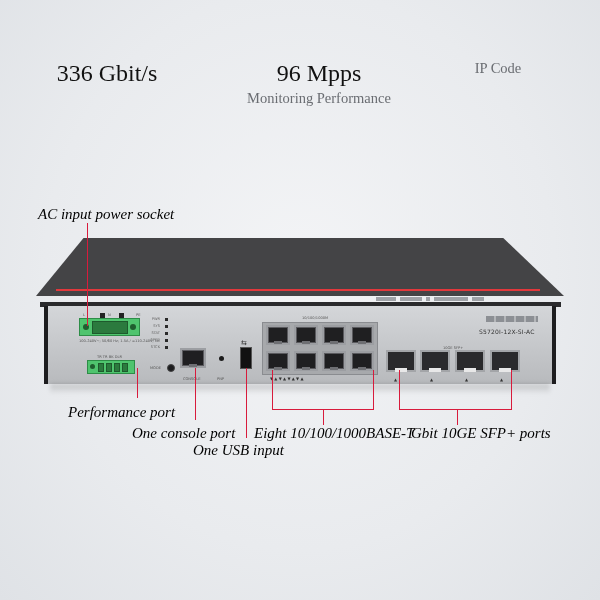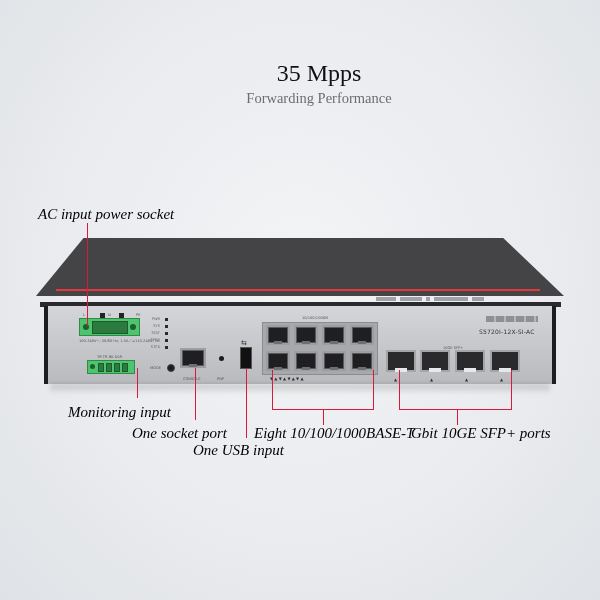--- a/index.html
+++ b/index.html
@@ -91,26 +91,28 @@
 
   
   .callout { position: absolute; color: #000000; font-size: 15px; white-space: nowrap; line-height: 18px; font-style: italic; }
   .vline { position: absolute; width: 1.2px; background: #d81b3c; }
   .hline { position: absolute; height: 1.2px; background: #d81b3c; }
 </style>
 </head>
 <body>
 
 <div class="spec" style="left:40px; width:134px;">
+  <div class="val">336 Gbit/s</div>
 </div>
 <div class="spec" style="left:240px; width:158px;">
-  <div class="val">35 Mpps</div>
-  <div class="lbl">Forwarding Performance</div>
+  <div class="val">96 Mpps</div>
+  <div class="lbl">Monitoring Performance</div>
 </div>
 <div class="spec" style="left:460px; width:76px;">
+  <div class="lbl">IP Code</div>
 </div>
 
 <div>
   <div class="top-face"></div>
   <div class="red-stripe"></div>
   <div class="brand-blur">
     <span style="width:20px"></span>
       <span style="width:22px"></span>
       <span style="width:4px"></span>
       <span style="width:34px"></span>
@@ -210,26 +212,26 @@
   <span class="model-text">S5720I-12X-SI-AC</span>
 </div>
 
 <div>
   <span class="callout" style="left:38px; top:205px;">AC input power socket</span>
   <div class="vline" style="left:87px; top:223px; height:103px;"></div>
 </div>
 
 <div>
   <div class="vline" style="left:137px; top:368px; height:30px;"></div>
-  <span class="callout" style="left:68px; top:403px;">Monitoring input</span>
+  <span class="callout" style="left:68px; top:403px;">Performance port</span>
 </div>
 
 <div>
   <div class="vline" style="left:195px; top:368px; height:52px;"></div>
-  <span class="callout" style="left:132px; top:424px;">One socket port</span>
+  <span class="callout" style="left:132px; top:424px;">One console port</span>
 </div>
 
 <div>
   <div class="vline" style="left:246px; top:368px; height:70px;"></div>
   <span class="callout" style="left:193px; top:441px;">One USB input</span>
 </div>
 
 <div>
   <div class="vline" style="left:272px; top:370px; height:40px;"></div>
   <div class="vline" style="left:373px; top:370px; height:40px;"></div>

